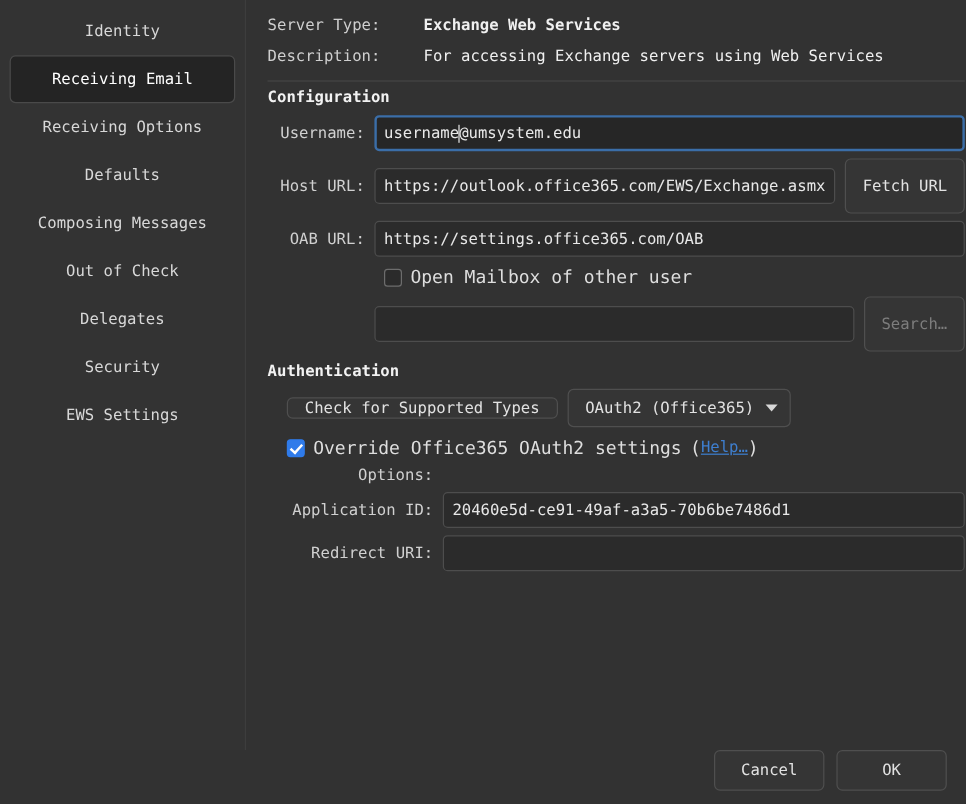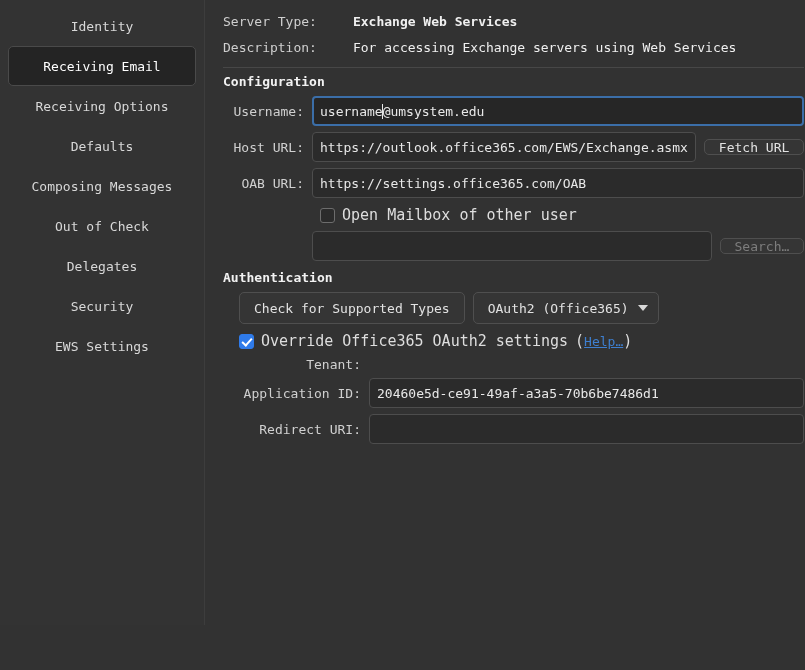--- a/index.html
+++ b/index.html
@@ -14,21 +14,21 @@
     font-family: "DejaVu Sans Mono", "Liberation Mono", monospace;
     font-size: 13px;
     color: #d6d6d6;
     overflow: hidden;
   }
   .window {
     position: relative;
     width: 805px;
     height: 670px;
     display: flex;
-    flex-direction: row;
+    flex-direction: column;
     border-radius: 31px;
   }
   .body-area {
     display: flex;
     flex-direction: row;
     height: 625px;
     align-items: stretch;
   }
   
   .sidebar {
@@ -134,32 +134,32 @@
   .txt.focused {
     border: 2px solid #3b6ea8;
     background: #262626;
     padding: 0 6px;
   }
   .btn {
     background: #353535;
     border: 1px solid #4f4f4f;
     border-radius: 5px;
     color: #e2e2e2;
-    height: 32px;
+    height: 18px;
     font-family: "DejaVu Sans Mono", "Liberation Mono", monospace;
     font-size: 13px;
     padding: 0 14px;
     box-sizing: border-box;
     white-space: nowrap;
   }
   .btn.disabled {
     color: #7d7d7d;
   }
   .btn.small {
-    height: 16px;
+    height: 46px;
   }
   .gap {
     width: 8px;
     flex: 0 0 8px;
   }
   .checkrow {
     display: flex;
     align-items: center;
     margin-bottom: 7px;
   }
@@ -358,21 +358,21 @@
 
       <div class="checkrow indent-22">
         <div class="cb checked"></div>
         <span class="cb-label">Override Office365 OAuth2 settings</span>
         <span class="cb-label" style="margin-left:7px;">(</span>
         <span class="link">Help…</span>
         <span class="cb-label">)</span>
       </div>
 
       <div class="form-row" style="margin-top:6px;">
-        <span class="f-label wide">Tenant:</span>
+        <span class="f-label wide">Options:</span>
       </div>
 
       <div class="form-row">
         <span class="f-label wide2">Application ID:</span>
         <div class="txt" style="display:flex;align-items:center;overflow:hidden;white-space:nowrap;">
           <span>20460e5d-ce91-49af-a3a5-70b6be7486d1</span>
         </div>
       </div>
 
       <div class="form-row">

